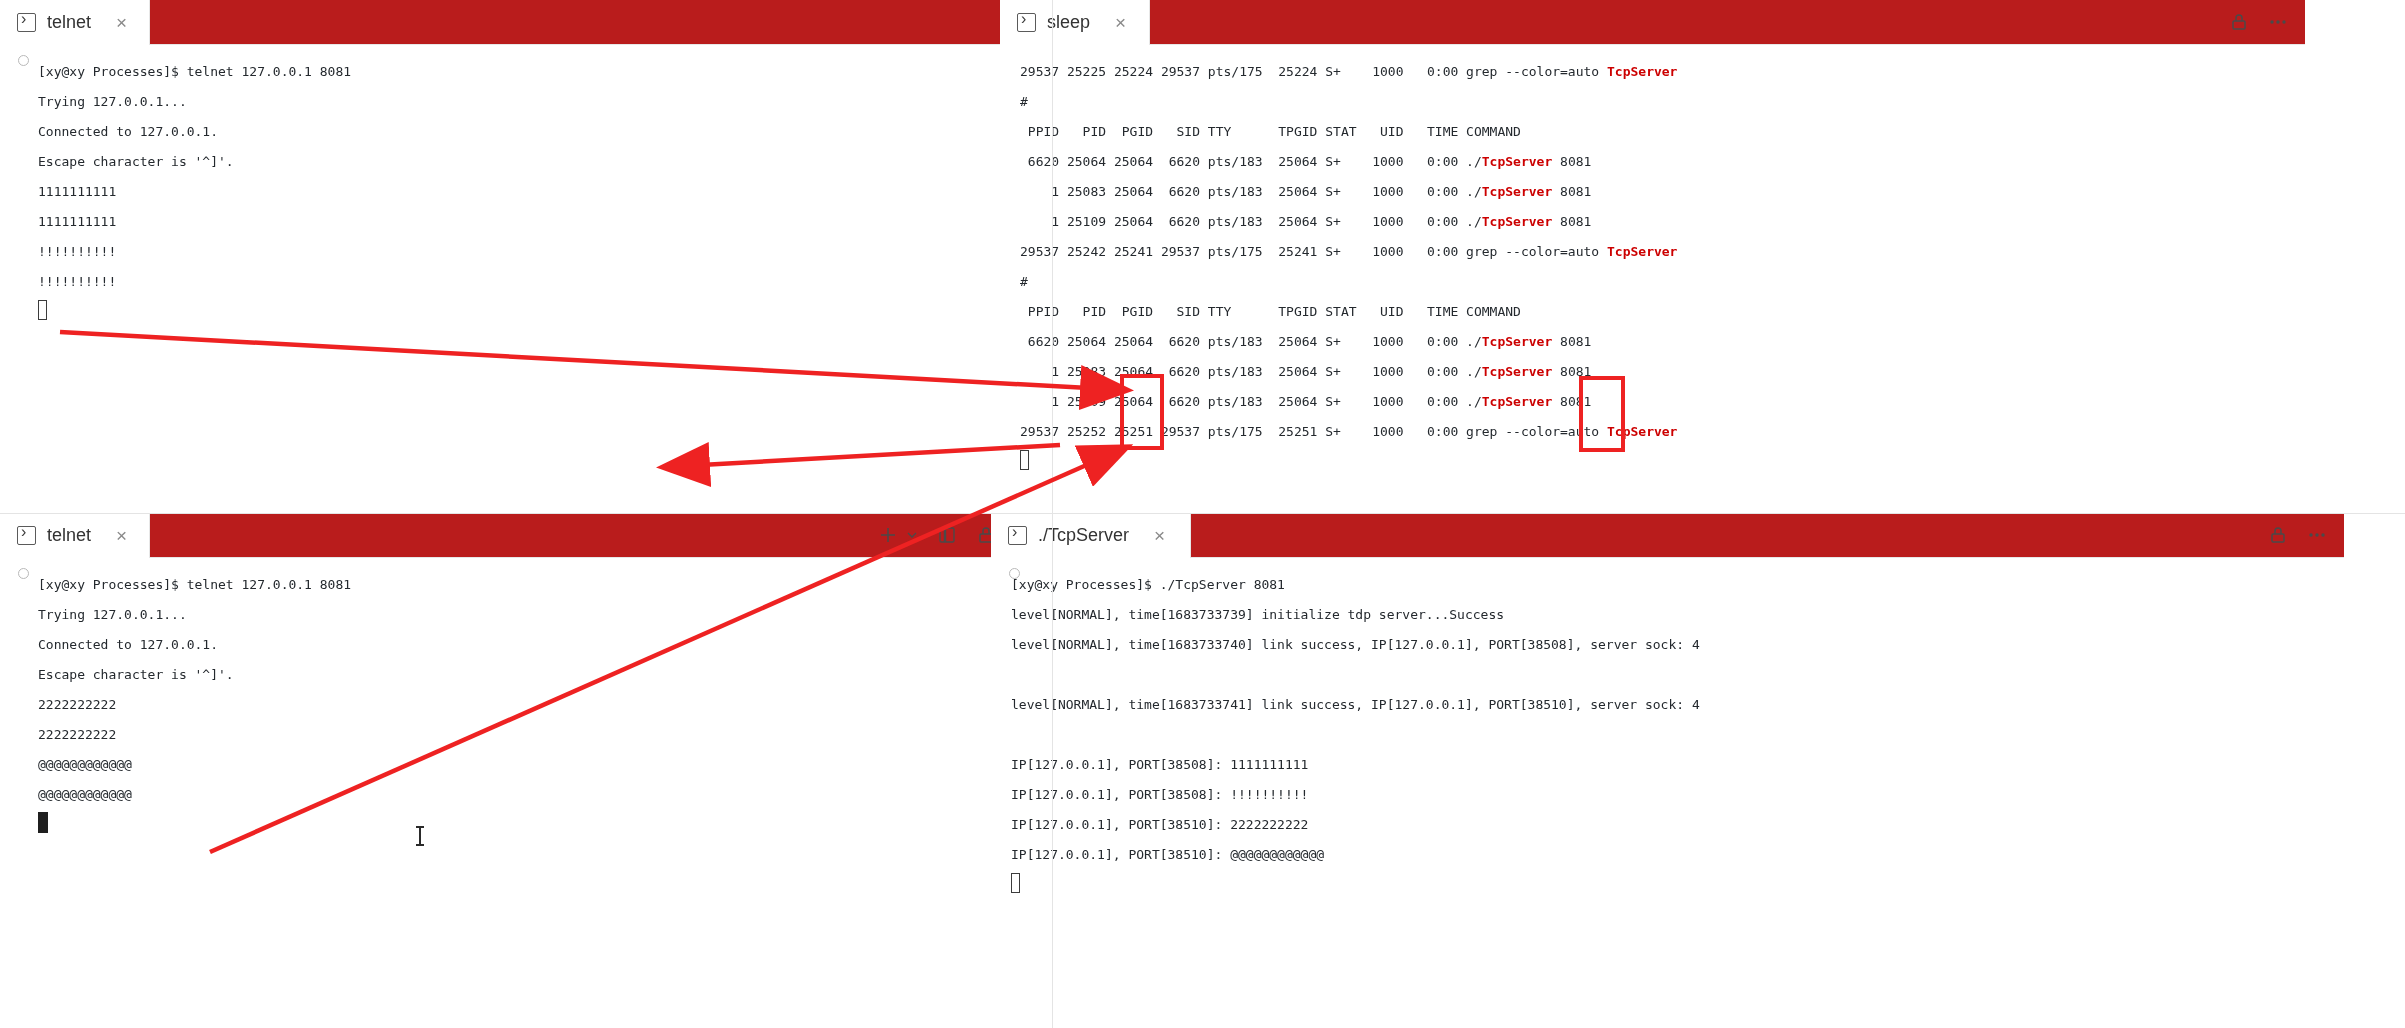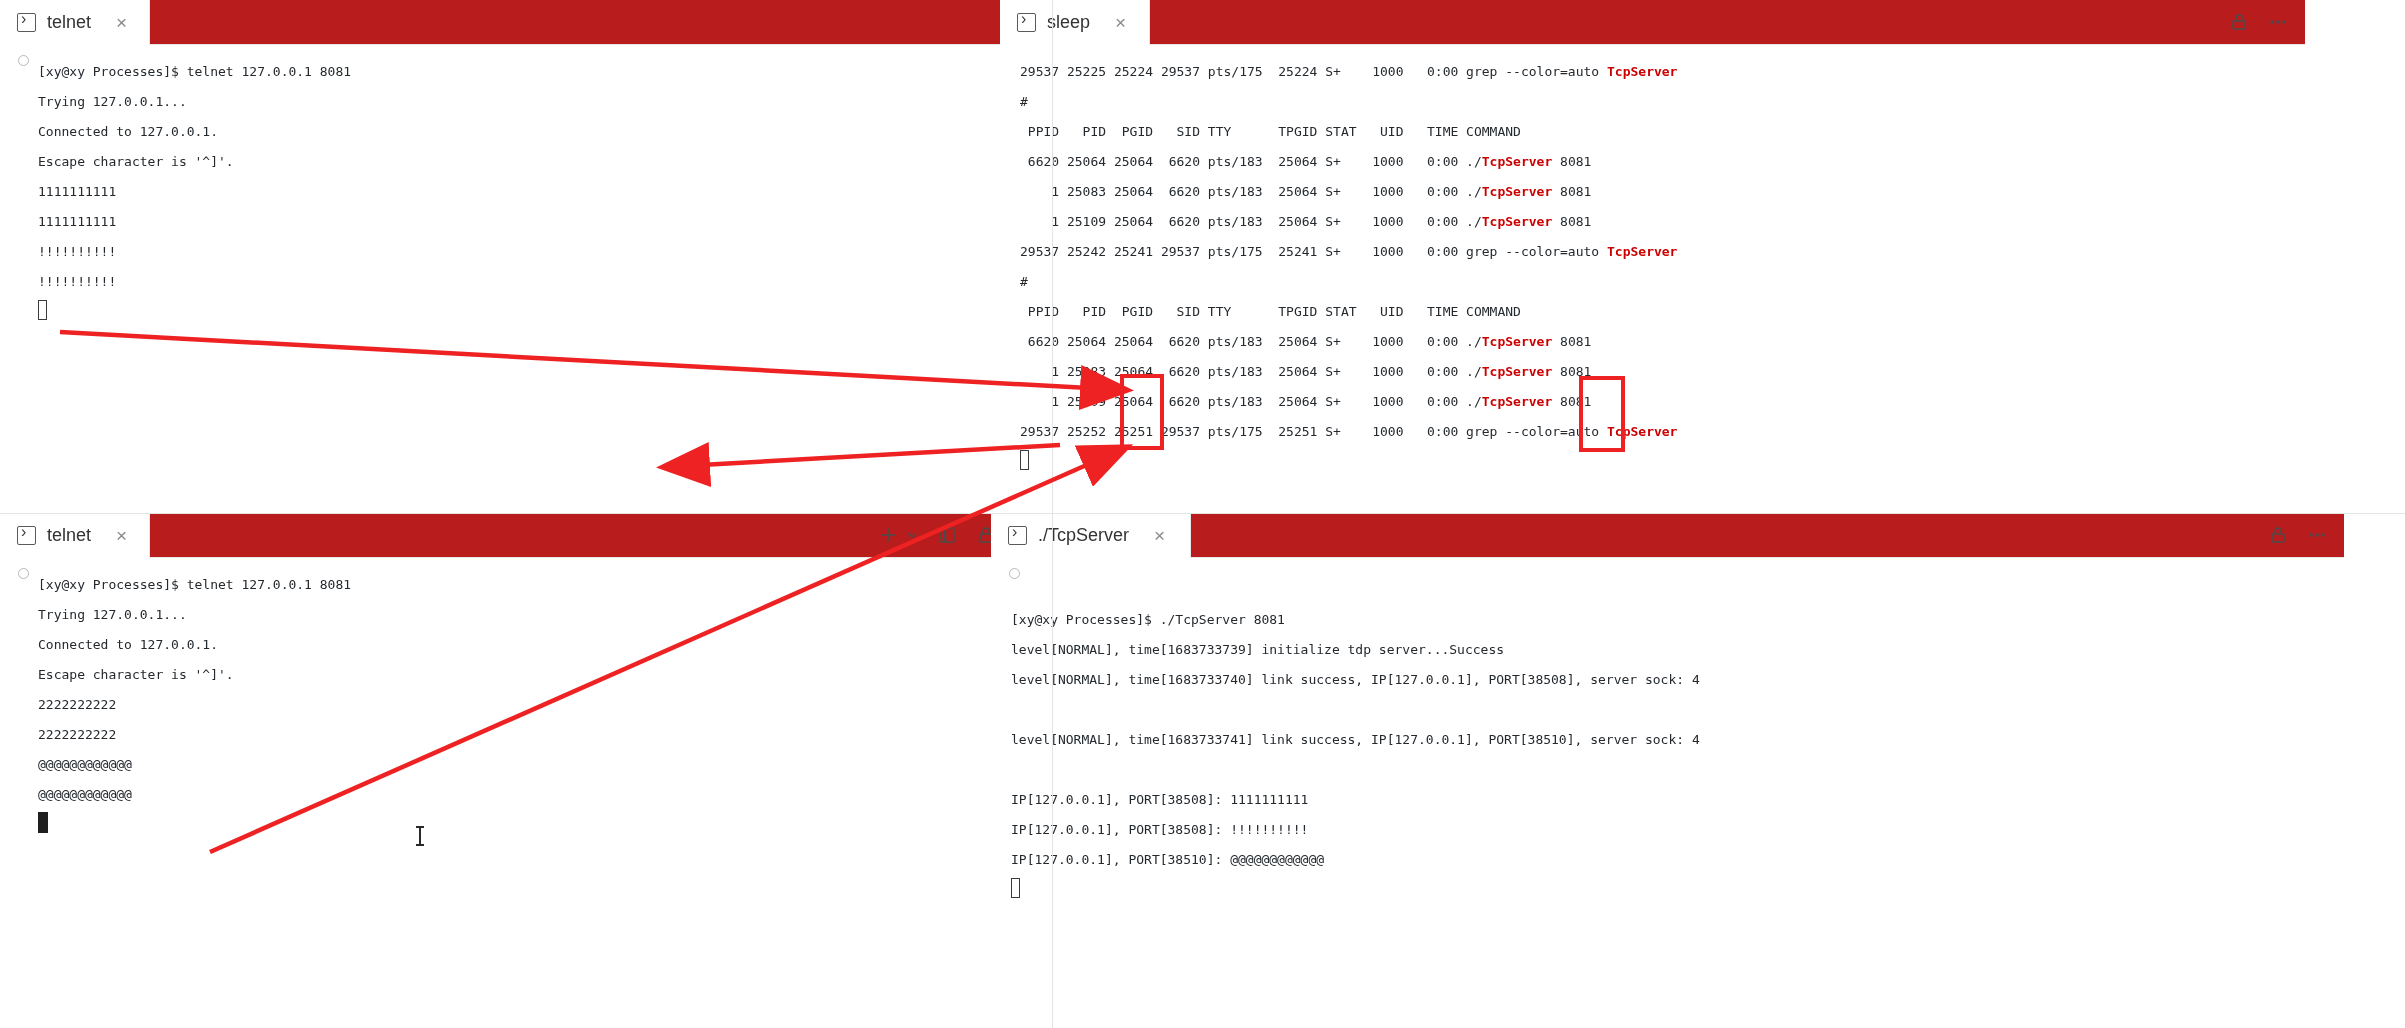--- a/index.html
+++ b/index.html
@@ -299,29 +299,30 @@
         <span class="tb-ico">
           <svg width="22" height="22" viewBox="0 0 22 22">
               <circle cx="5" cy="11" r="1.7" fill="#4a4a4a"></circle>
               <circle cx="11" cy="11" r="1.7" fill="#4a4a4a"></circle>
               <circle cx="17" cy="11" r="1.7" fill="#4a4a4a"></circle>
             </svg>
         </span>
       </div>
     </div>
     <div class="term">
-      <div class="term-inner" id="br-lines" style="padding-left:20px;margin-top:35px;">
+      <div class="term-inner" id="br-lines" style="padding-left:20px;">
           <div class="line">[xy@xy Processes]$ ./TcpServer 8081</div>
           <div class="line">level[NORMAL], time[1683733739] initialize tdp server...Success</div>
           <div class="line">level[NORMAL], time[1683733740] link success, IP[127.0.0.1], PORT[38508], server sock: 4</div>
           <div class="line blank"> </div>
           <div class="line">level[NORMAL], time[1683733741] link success, IP[127.0.0.1], PORT[38510], server sock: 4</div>
           <div class="line blank"> </div>
           <div class="line">IP[127.0.0.1], PORT[38508]: 1111111111</div>
           <div class="line">IP[127.0.0.1], PORT[38508]: !!!!!!!!!!</div>
+          <div class="line">IP[127.0.0.1], PORT[38510]: 2222222222</div>
           <div class="line">IP[127.0.0.1], PORT[38510]: @@@@@@@@@@@@</div>
           <div class="line"><span class="cursor-hollow"></span></div>
         </div>
     <span class="prompt-dot" style="top: 10px;"></span>
       </div>
   </div>
 
   <div class="vsplit" style="left:1052px;"></div>
   <div class="hsplit" style="top:513px;"></div>
 

